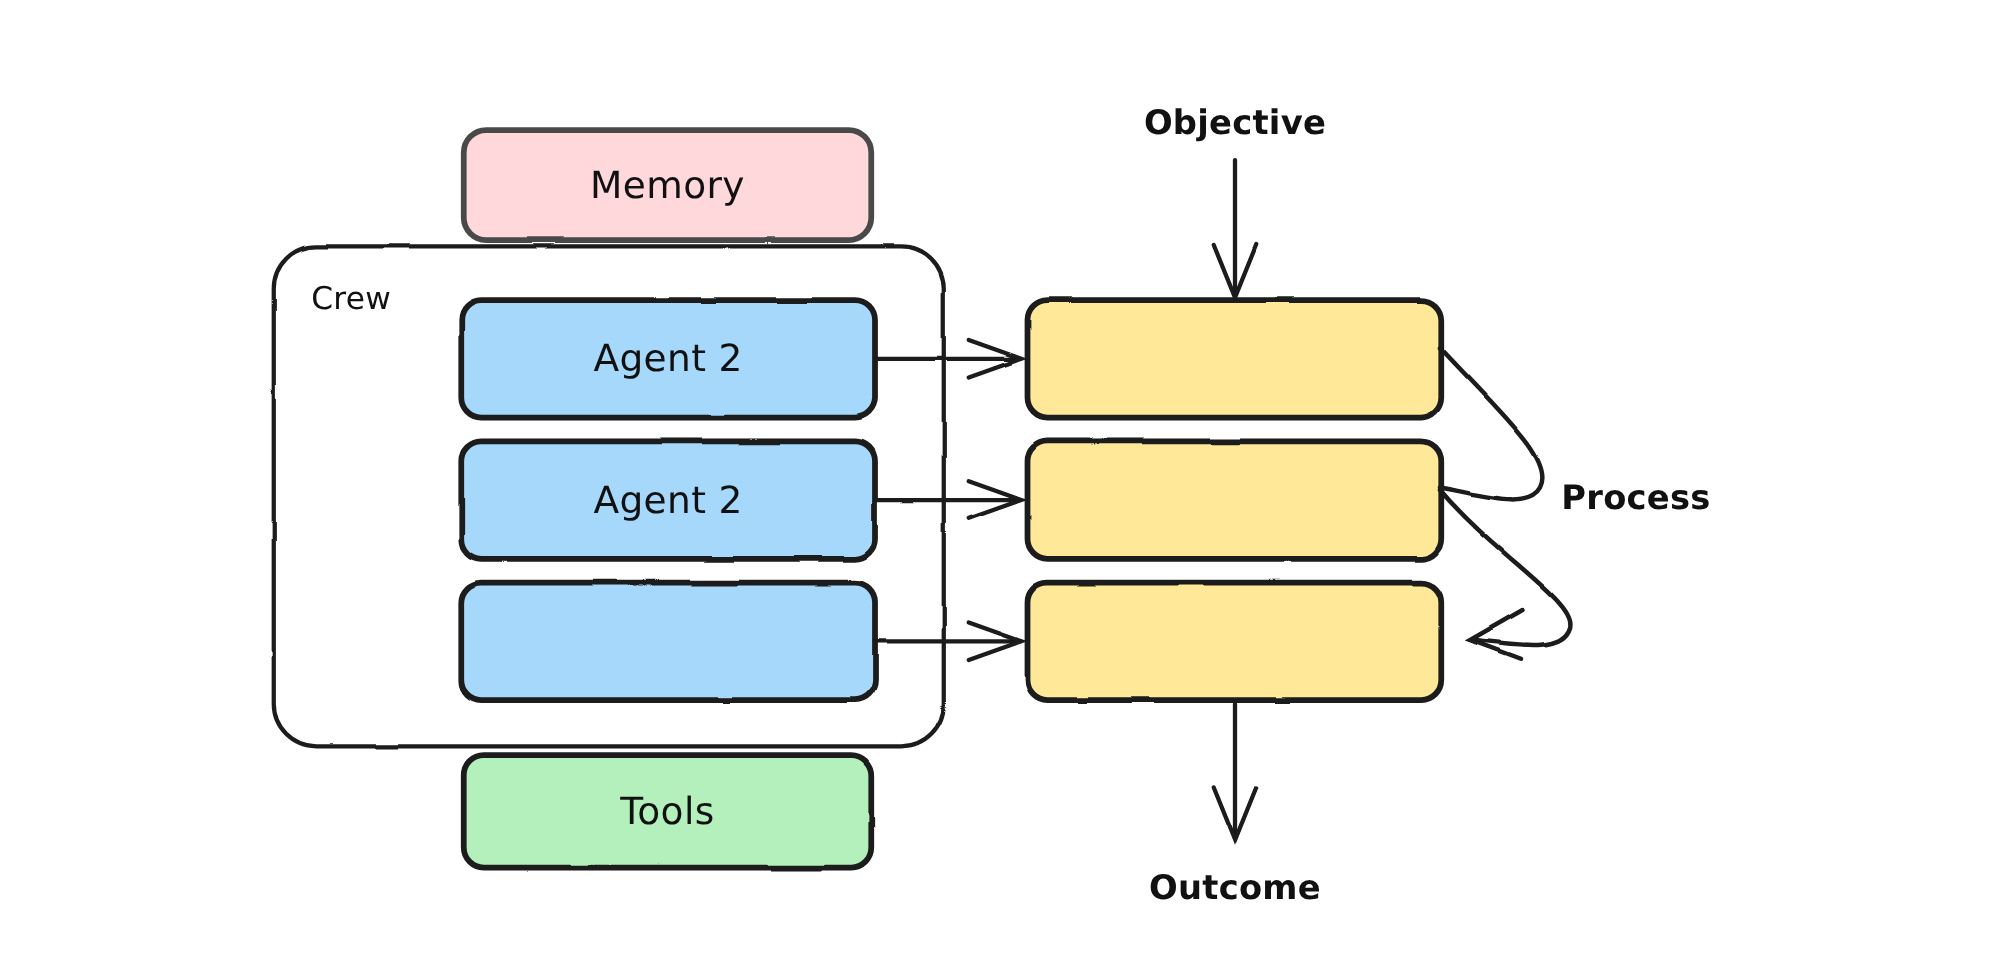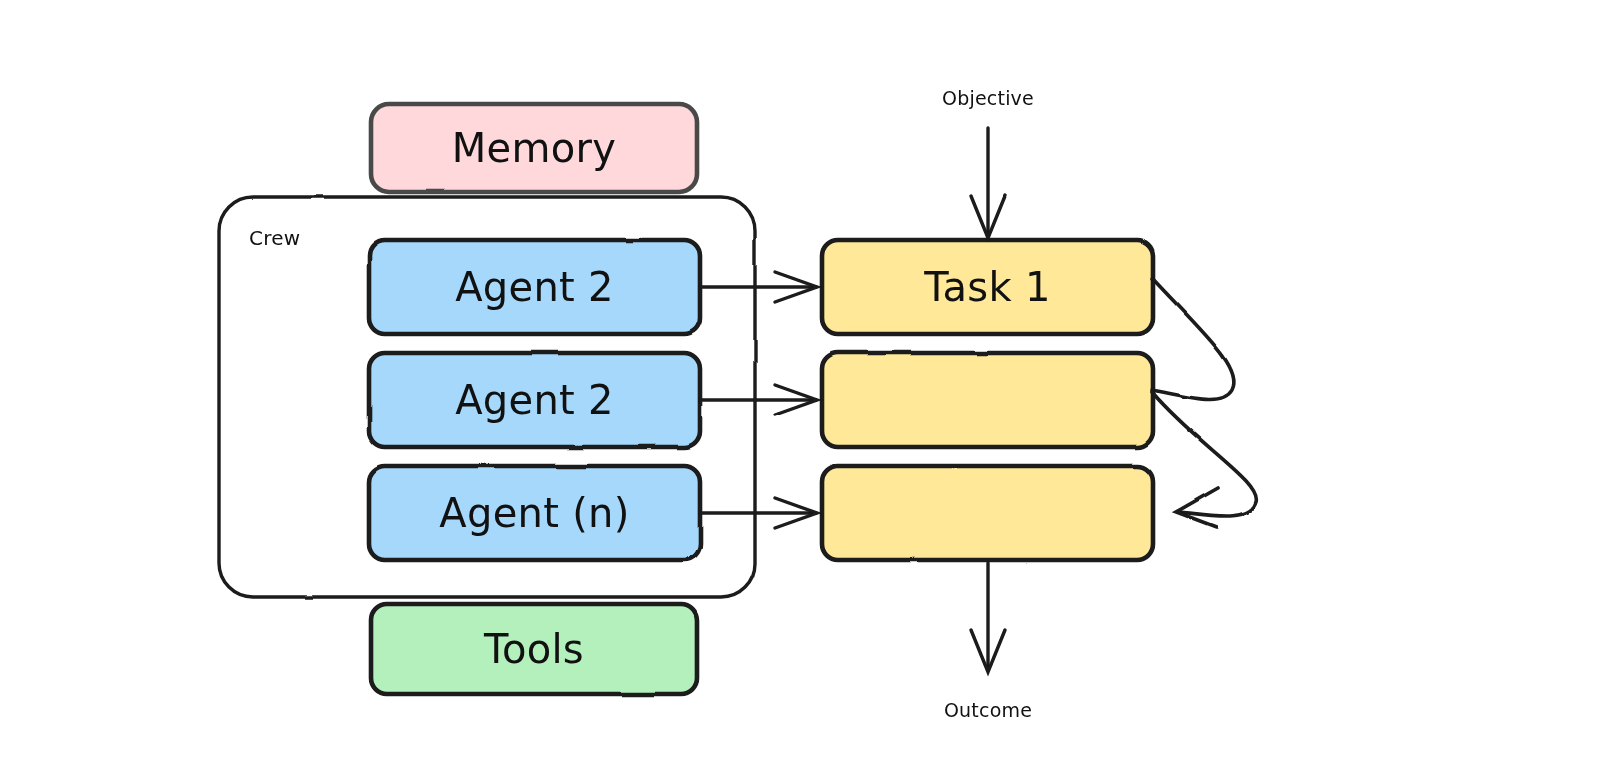--- a/index.html
+++ b/index.html
@@ -27,30 +27,31 @@
   .node-label {
     position: absolute;
     display: flex;
     align-items: center;
     justify-content: center;
     pointer-events: none;
     color: #111111;
     white-space: nowrap;
   }
   .box-label {
-    font-size: 40px;
+    font-size: 30px;
     letter-spacing: 0.3px;
   }
   .group-label {
-    font-size: 20px;
+    font-size: 25px;
     letter-spacing: 0.2px;
   }
   .edge-label {
-    font-size: 19px;
+    font-size: 27px;
     letter-spacing: 0.2px;
+    font-weight: bold;
   }
 </style>
 </head>
 <body>
 
 <div id="canvas">
 
   <svg class="svg-layer" viewBox="0 0 1600 784">
     <defs>
       <filter id="rough" x="-20%" y="-20%" width="140%" height="140%">
@@ -125,24 +126,23 @@
       <path d="M1218 488 L1176 512 L1216 527"></path>
     </g>
   </svg>
 
   <div class="node-label group-label" style="left:249px; top:218px; width:120px; height:40px; justify-content:flex-start;">Crew</div>
 
   <div class="node-label box-label" style="left:371px; top:104px; width:326px; height:88px;">Memory</div>
 
   <div class="node-label box-label" style="left:369px; top:240px; width:331px; height:94px;">Agent  2</div>
   <div class="node-label box-label" style="left:369px; top:353px; width:331px; height:94px;text-align:right;">Agent  2</div>
-  <div class="node-label box-label" style="left:369px; top:466px; width:331px; height:94px;">Agent (n)</div>
 
   <div class="node-label box-label" style="left:371px; top:604px; width:326px; height:90px;">Tools</div>
 
-  <div class="node-label box-label" style="left:822px; top:240px; width:331px; height:94px;">Task  1</div>
 
   <div class="node-label edge-label" style="left:868px; top:78px; width:240px; height:40px;">Objective</div>
 
   <div class="node-label edge-label" style="left:868px; top:690px; width:240px; height:40px;">Outcome</div>
 
+  <div class="node-label edge-label" style="left:1249px; top:378px; width:160px; height:40px; justify-content:flex-start;">Process</div>
 
 </div>
 
 </body></html>

